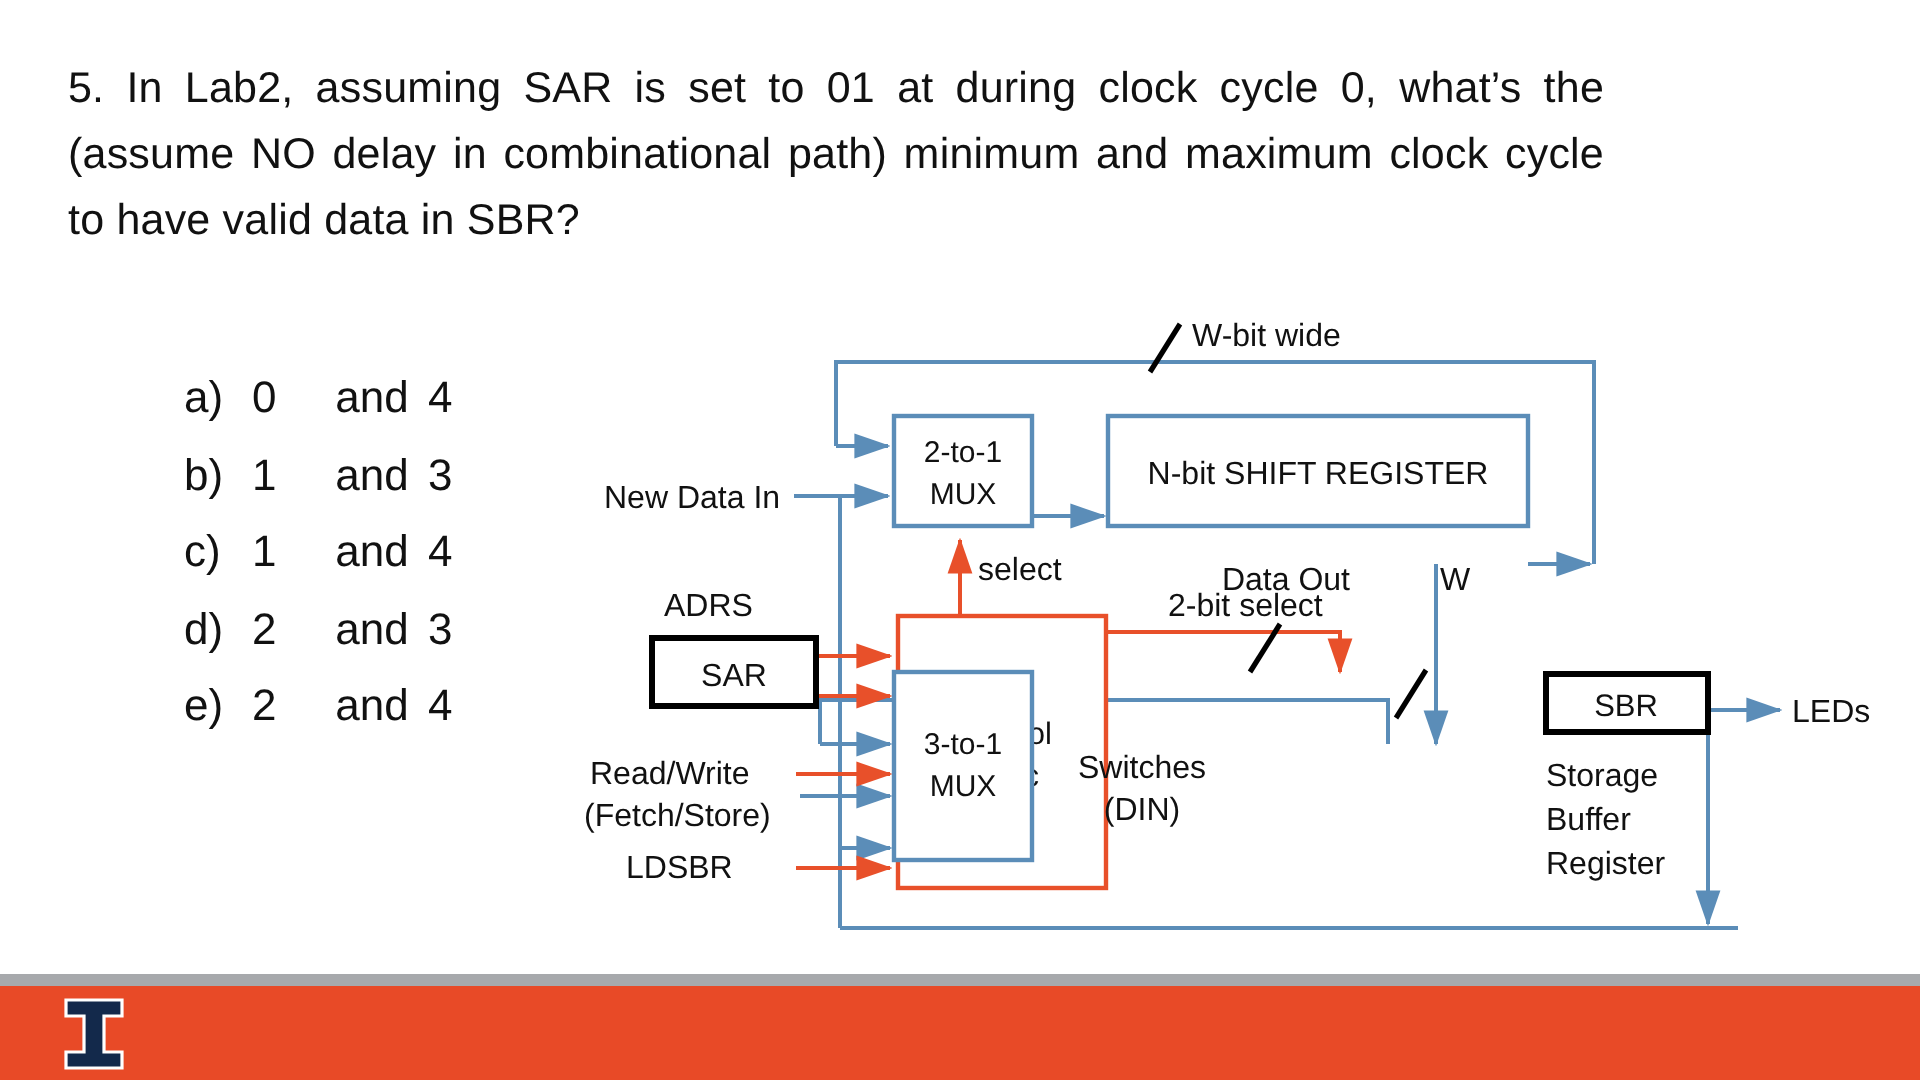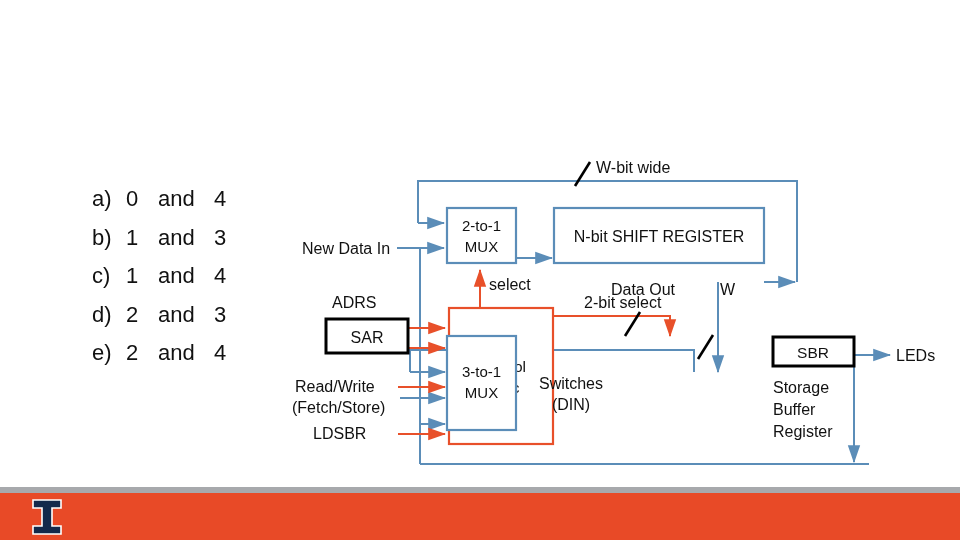--- a/index.html
+++ b/index.html
@@ -43,21 +43,21 @@
   }
   .answer-row {
     display: flex;
     align-items: baseline;
     height: 38.5px;
     font-size: 22px;
     color: #111111;
   }
   .ans-letter { width: 34px; text-align: left; }
   .ans-v1     { width: 32px; text-align: left; }
-  .ans-and    { width: 56px; text-align: left; }
+  .ans-and    { width: 56px; text-align: center; }
   .ans-v2     { width: 24px; text-align: left; }
 
   
   #diagram {
     position: absolute;
     left: 290px;
     top: 140px;
     width: 670px;
     height: 340px;
   }
@@ -96,20 +96,21 @@
     font-weight: bold;
     letter-spacing: 1.6px;
     font-family: "Liberation Sans", sans-serif;
   }
 </style>
 </head>
 <body>
 
 <div id="slide-body">
 
+  <div id="question-text">5. In Lab2, assuming SAR is set to 01 at during clock cycle 0, what’s the (assume NO delay in combinational path) minimum and maximum clock cycle to have valid data in SBR?</div>
 
   <div id="answer-list">
 
     <div class="answer-row">
       <span class="ans-letter">a)</span>
       <span class="ans-v1">0</span>
       <span class="ans-and">and</span>
       <span class="ans-v2">4</span>
     </div>
 

